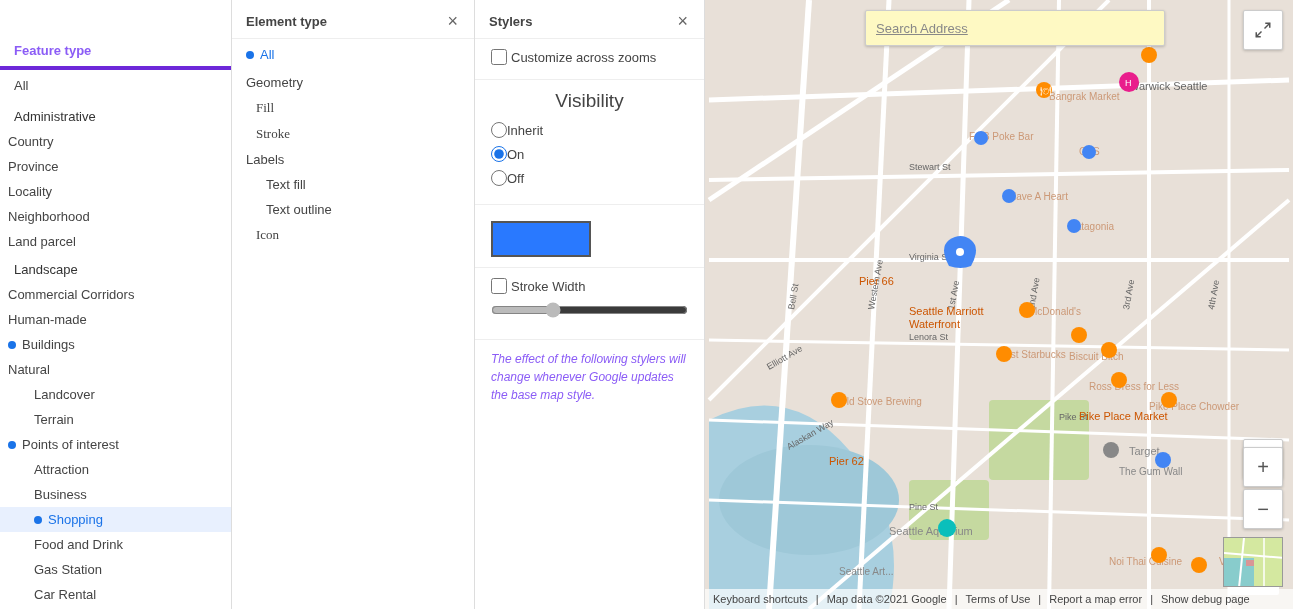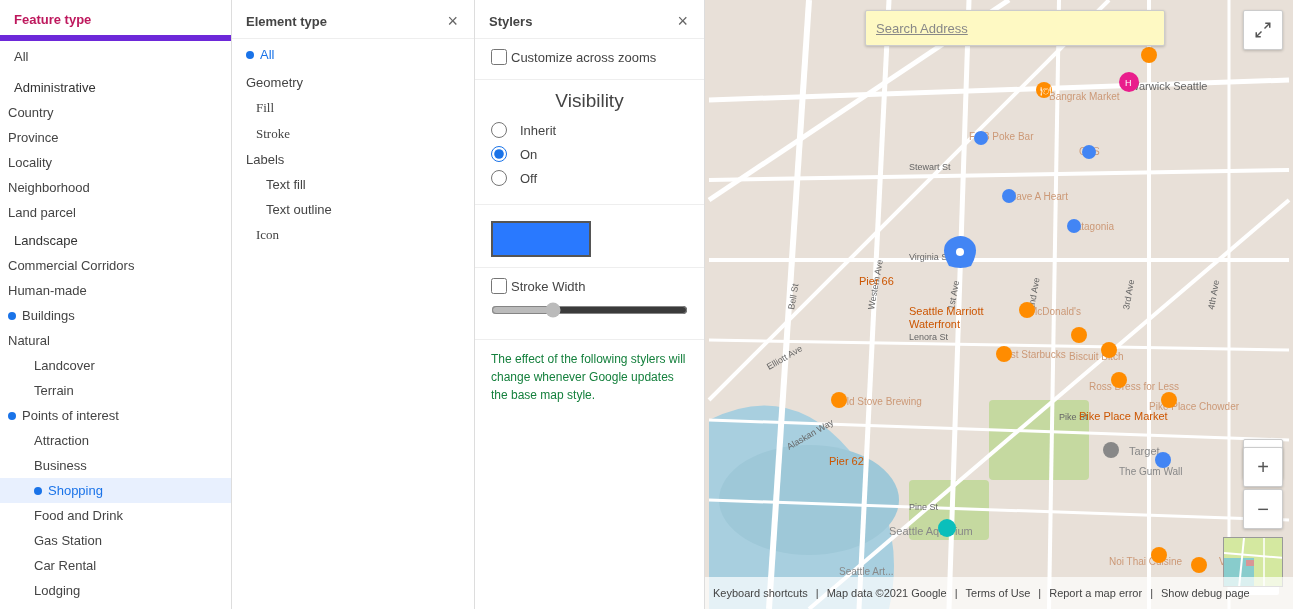--- a/index.html
+++ b/index.html
@@ -11,23 +11,24 @@
       min-width: 232px;
       height: 100%;
       background: #fff;
       border-right: 1px solid #ddd;
       overflow-y: auto;
       flex-shrink: 0;
     }
     .feature-panel h3 {
       font-size: 13px;
       font-weight: 600;
-      color: #be185d;
+      color: #8b5cf6;
       padding: 12px 14px 8px;
-      border-bottom: 6px solid #6d28d9;
+      border-bottom: 4px solid #6d28d9;
+      margin-top: 31px;
     }
     .feature-item {
       padding: 5px 14px;
       color: #444;
       cursor: pointer;
       font-size: 13px;
       display: flex;
       align-items: center;
       gap: 6px;
     }
@@ -111,21 +112,21 @@
     .visibility-label {
       font-size: 19px;
       color: #444;
       font-weight: 400;
       margin-bottom: 10px;
       text-align: center;
     }
     .radio-row {
       display: flex;
       align-items: center;
-      gap: 13px;
+      gap: 0;
       margin-bottom: 8px;
     }
     .radio-row input[type="radio"] { width: 16px; height: 16px; cursor: pointer; accent-color: #1a73e8; }
     .radio-row label { font-size: 13px; color: #444; cursor: pointer; }
 
     .color-swatch {
       width: 100px;
       height: 36px;
       background: #2979ff;
       border: 2px solid #555;
@@ -136,22 +137,23 @@
 
     .slider-container {
       padding: 4px 0 8px;
     }
     .slider-container input[type="range"] {
       width: 100%;
       accent-color: #bbb;
     }
 
     .italic-note {
+      font-style: italic;
       font-size: 12px;
-      color: #15803d;
+      color: #8b5cf6;
       line-height: 1.5;
     }
 
     
     .map-area {
       flex: 1;
       position: relative;
       overflow: hidden;
     }
     .map-bg {
@@ -235,21 +237,21 @@
       color: #888;
       text-decoration: underline;
     }
 
     
     .map-footer {
       position: absolute;
       bottom: 0;
       left: 0;
       right: 0;
-      height: 32px;
+      height: 20px;
       background: rgba(255,255,255,0.7);
       display: flex;
       align-items: center;
       padding: 0 8px;
       font-size: 11px;
       color: #444;
       gap: 8px;
     }
     .map-footer a { color: #444; text-decoration: none; }
 

